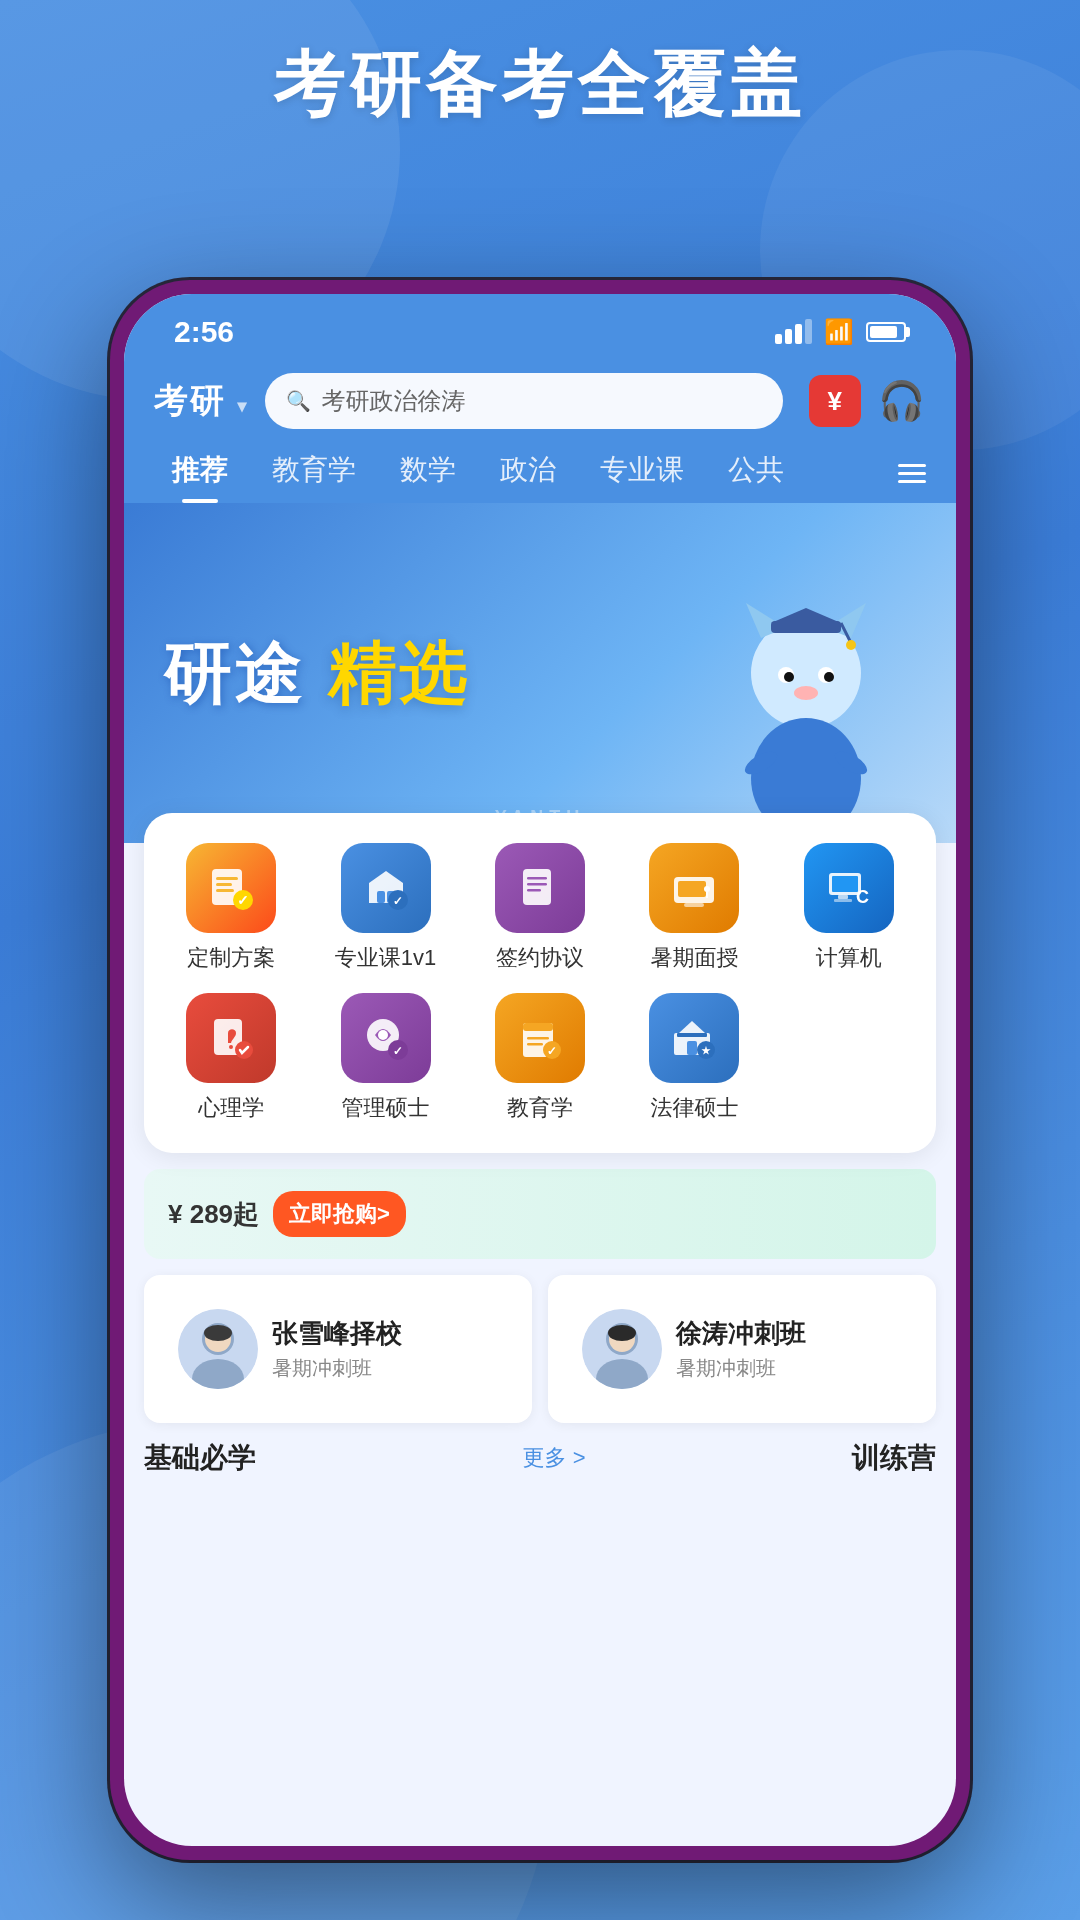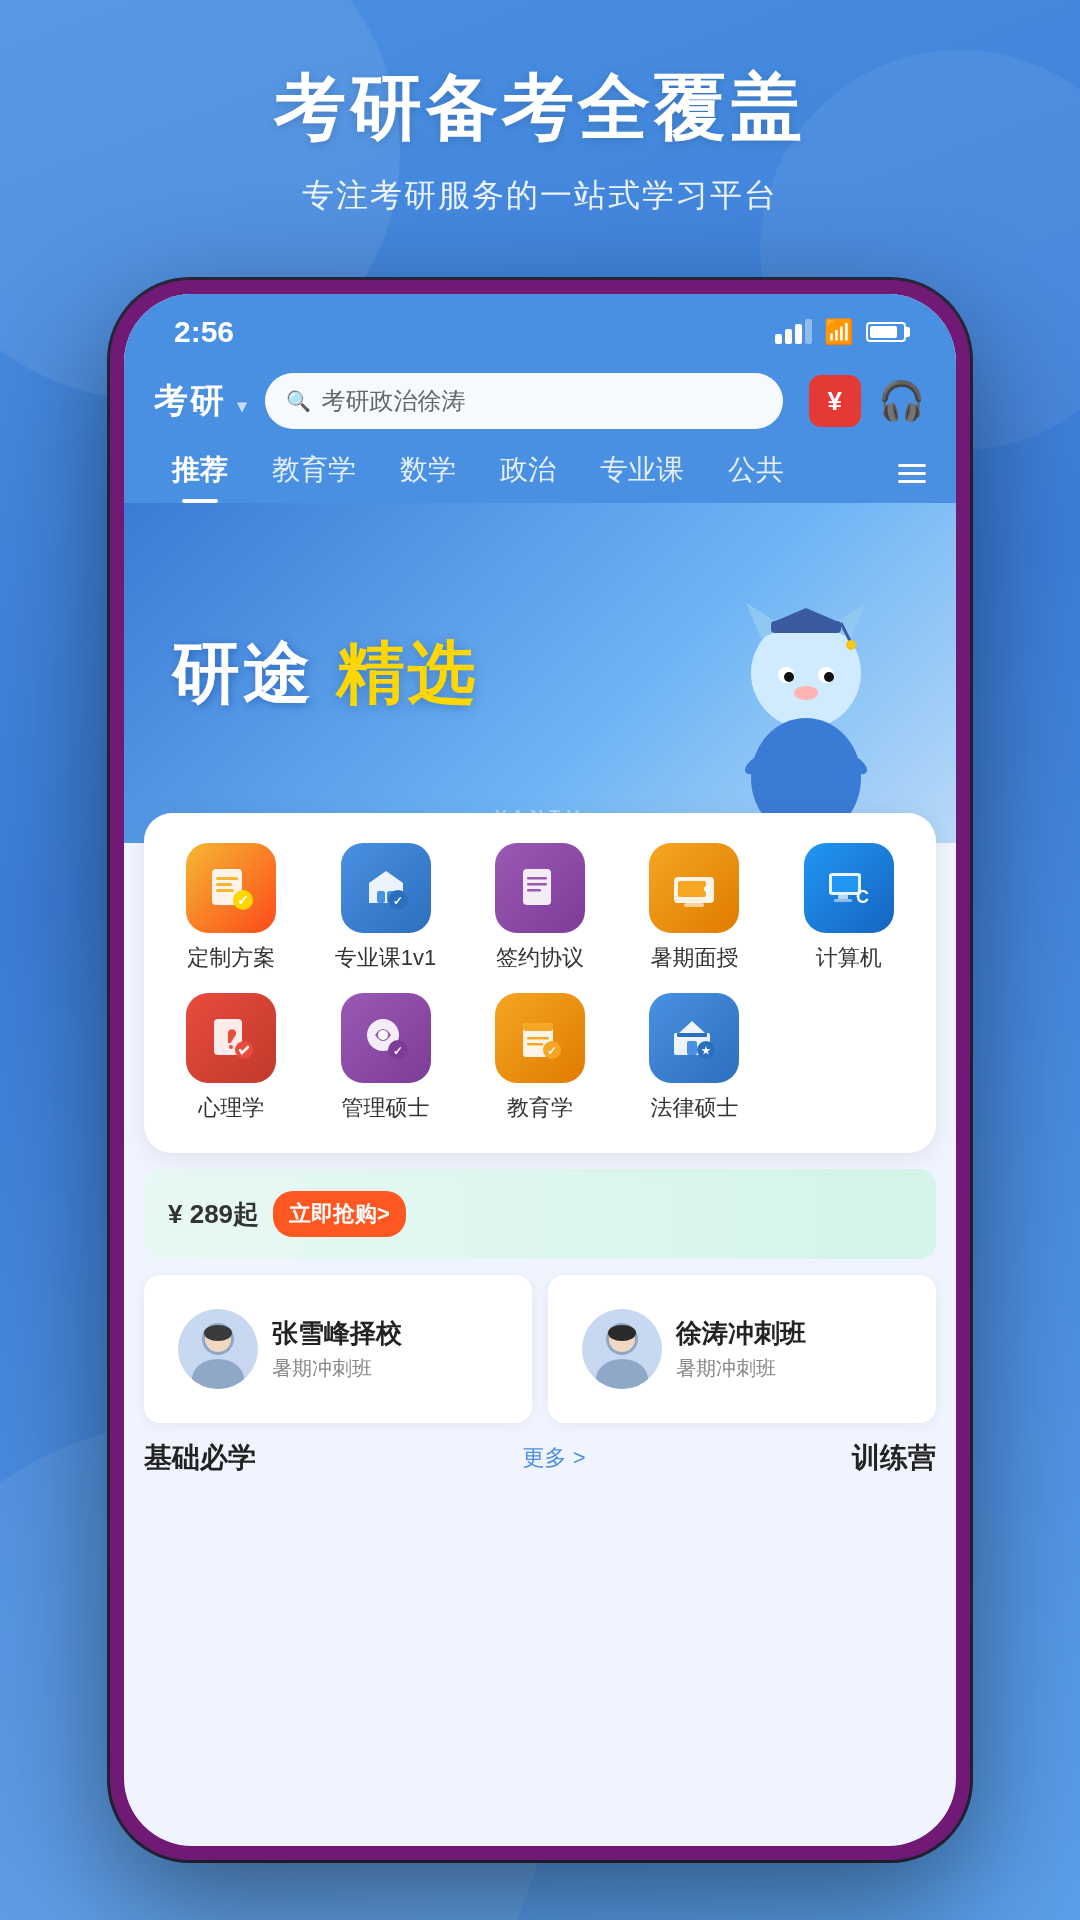--- a/index.html
+++ b/index.html
@@ -25,21 +25,21 @@
       position: absolute;
       width: 400px; height: 400px;
       border-radius: 50%;
       background: rgba(255,255,255,0.06);
       top: 50px; right: -80px;
     }
 
     
     .page-header {
       text-align: center;
-      padding-top: 60px;
+      padding-top: 36px;
       position: relative;
       z-index: 2;
     }
     .page-header h1 {
       font-size: 72px;
       font-weight: 900;
       color: #fff;
       letter-spacing: 4px;
       text-shadow: 0 2px 8px rgba(0,0,0,0.15);
     }
@@ -395,21 +395,20 @@
   </style>
 </head>
 <body>
 
 <div class="bg-circle-1"></div>
 <div class="bg-circle-2"></div>
 <div class="bg-blob-bottom"></div>
 
 <div class="page-header">
   <h1>考研备考全覆盖</h1>
-  <p>专注考研服务的一站式学习平台</p>
 </div>
 
 <div class="phone-frame">
   <div class="phone-screen">
 
     <div class="status-bar">
       <span class="status-time">2:56</span>
       <div class="status-icons">
         <div class="signal-bars">
           <span></span>
@@ -453,21 +452,21 @@
           <span></span>
             <span></span>
             <span></span>
         </div>
       </div>
     </div>
 
     <div class="banner">
       <div class="banner-text">
         <div class="banner-main-text">
-          <span style="color:#fff; font-size:68px; font-weight:900; text-shadow: 2px 2px 8px rgba(0,50,150,0.4); margin-left: 8px;">研途</span>
+          <span style="color:#fff; font-size:68px; font-weight:900; text-shadow: 2px 2px 8px rgba(0,50,150,0.4);">研途</span>
           <span style="color:#ffd700; font-size:68px; font-weight:900;">精选</span>
         </div>
       </div>
 
       <div class="banner-mascot">
         <svg viewBox="0 0 200 250" width="200" height="250" xmlns="http://www.w3.org/2000/svg">
 
           <circle cx="100" cy="80" r="55" fill="#d0eaff"></circle>
 
           <polygon points="55,45 40,10 80,35" fill="#8fc8f0"></polygon>

